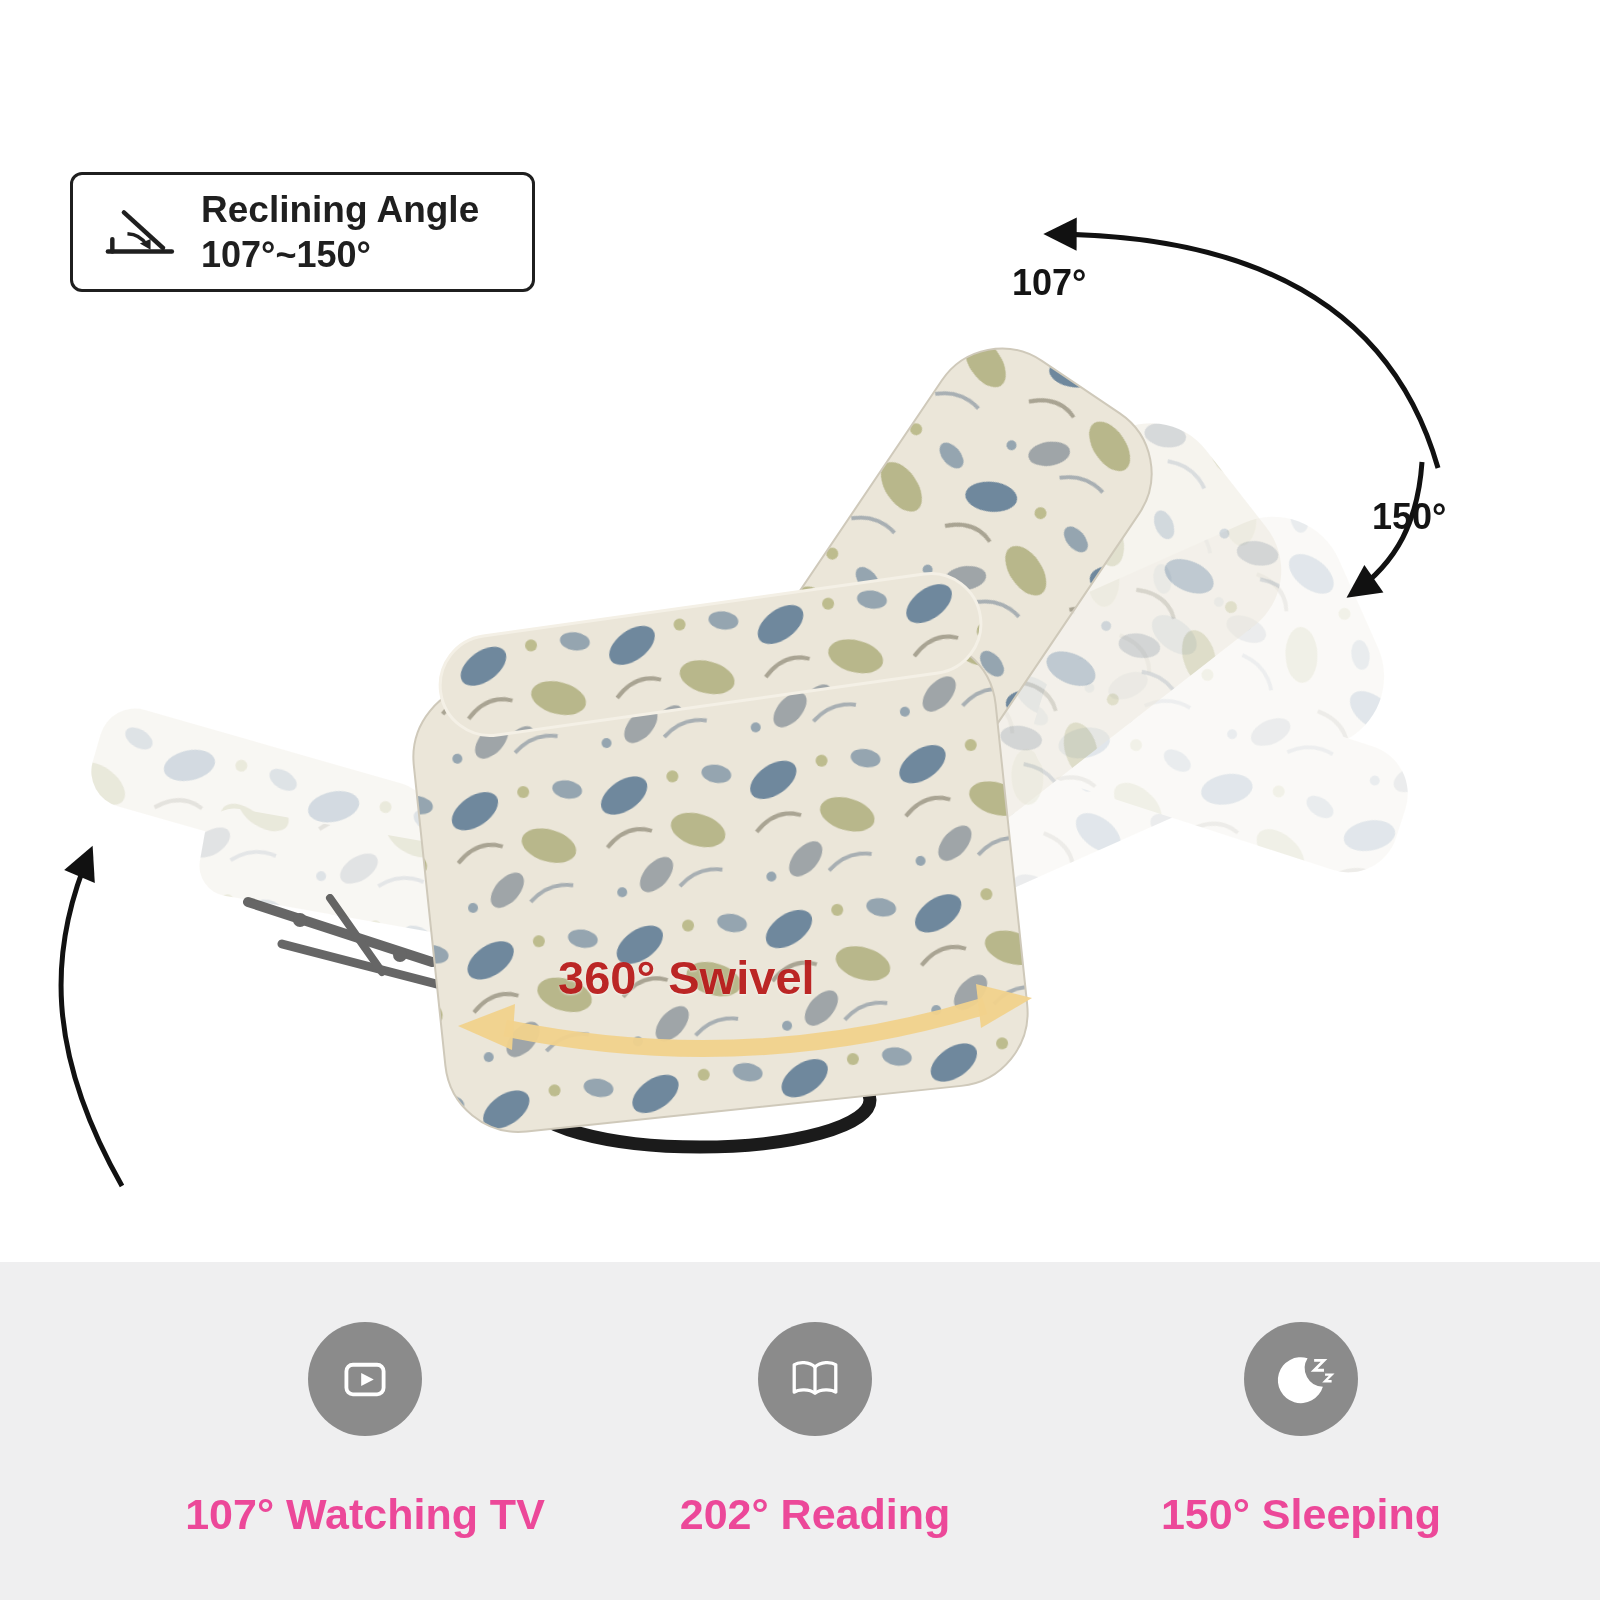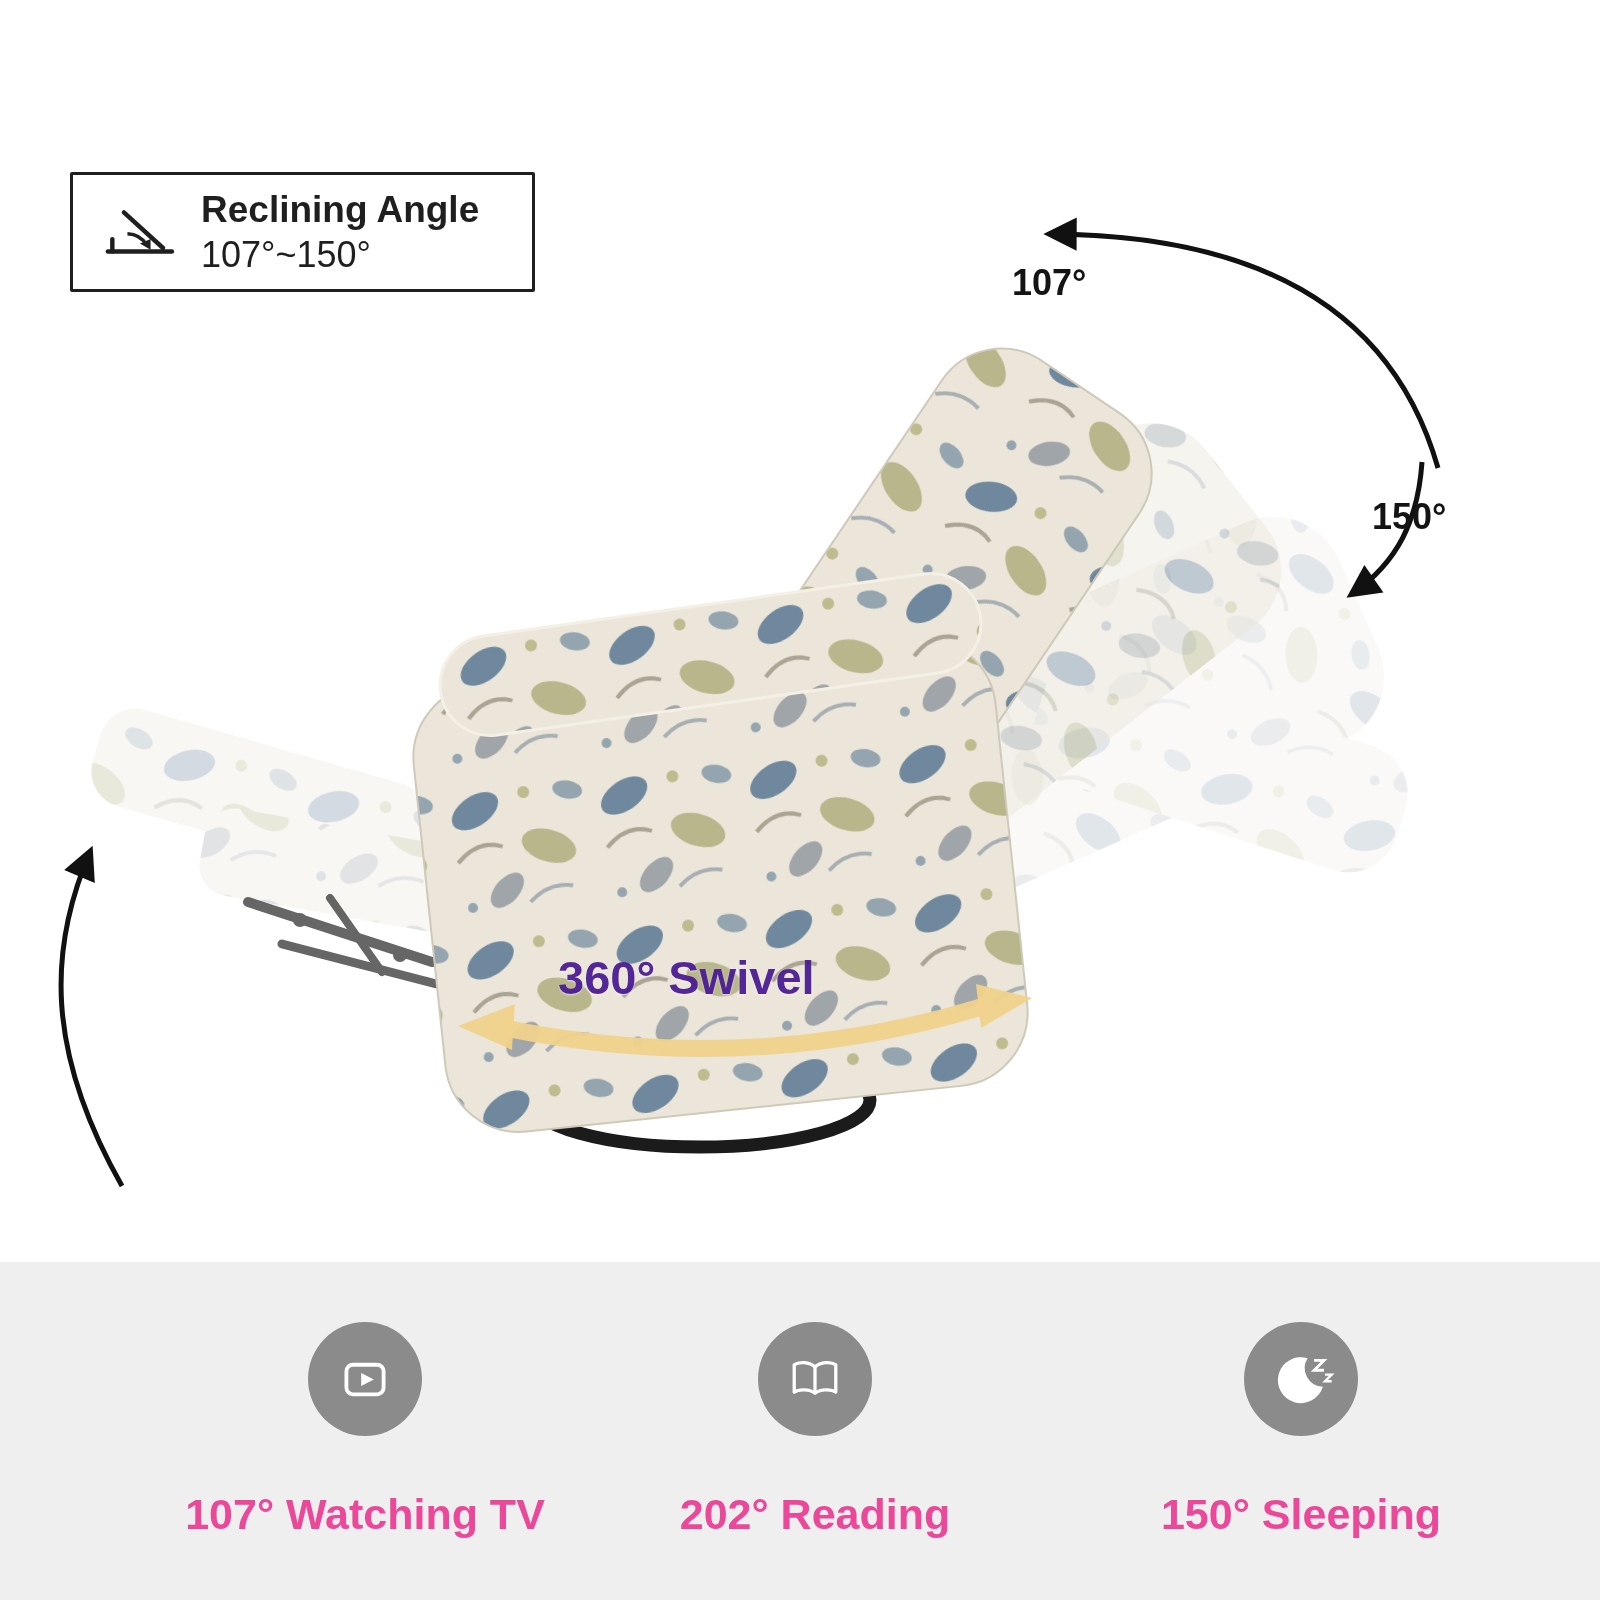--- a/index.html
+++ b/index.html
@@ -1,32 +1,32 @@
 <!DOCTYPE html>
 <html><head>
 <meta charset="utf-8">
 <style>
   * { margin:0; padding:0; box-sizing:border-box; }
   html,body { width:1600px; height:1600px; background:#ffffff; font-family:"Liberation Sans", sans-serif; }
   .canvas { position:relative; width:1600px; height:1600px; background:#ffffff; overflow:hidden; }
 
   .title { position:absolute; left:75px; top:50px; font-size:66px; font-weight:800; font-style:italic; color:#3b3b3b; letter-spacing:1px; }
 
-  .recline-box { position:absolute; left:70px; top:172px; width:465px; height:120px; border:3px solid #1f1f1f; border-radius:2px; display:flex; align-items:center; gap:22px; padding:0 26px; background:#fff; }
+  .recline-box { position:absolute; left:70px; top:172px; width:465px; height:120px; border:3px solid #1f1f1f; border-radius:12px; display:flex; align-items:center; gap:22px; padding:0 26px; background:#fff; }
   .recline-box .icon { width:80px; height:72px; flex:none; }
   .recline-box .l1 { font-size:37px; font-weight:700; color:#1f1f1f; line-height:1.15; }
-  .recline-box .l2 { font-size:36px; font-weight:400; color:#1f1f1f; line-height:1.15; margin-top:2px; }
+  .recline-box .l2 { font-size:36px; font-weight:700; color:#1f1f1f; line-height:1.15; margin-top:2px; }
 
   .scene { position:absolute; left:0; top:0; width:1600px; height:1600px; }
 
   .angle-label { position:absolute; font-size:36px; font-weight:700; color:#141414; }
   .angle-107 { left:1012px; top:262px; }
   .angle-150 { left:1372px; top:496px; }
 
-  .swivel-label { position:absolute; left:558px; top:950px; font-size:47px; font-weight:700; color:#4c1d95; opacity:.95; text-shadow:0 1px 2px rgba(255,255,255,.65); }
+  .swivel-label { position:absolute; left:558px; top:950px; font-size:47px; font-weight:700; color:#b91c1c; opacity:.95; text-shadow:0 1px 2px rgba(255,255,255,.65); }
 
   .band { position:absolute; left:0; top:1262px; width:1600px; height:338px; background:#efeff0; }
 
   .feature { position:absolute; top:1322px; text-align:center; }
   .feature.f0 { left:170px; width:390px; }
   .feature.f1 { left:620px; width:390px; }
   .feature.f2 { left:1096px; width:410px; }
   .feature .circle { width:114px; height:114px; border-radius:50%; background:#8b8b8b; margin:0 auto; display:flex; align-items:center; justify-content:center; }
   .feature .circle svg { width:70px; height:70px; }
   .feature .label { margin-top:54px; font-size:43px; font-weight:600; color:#ec4899; }

